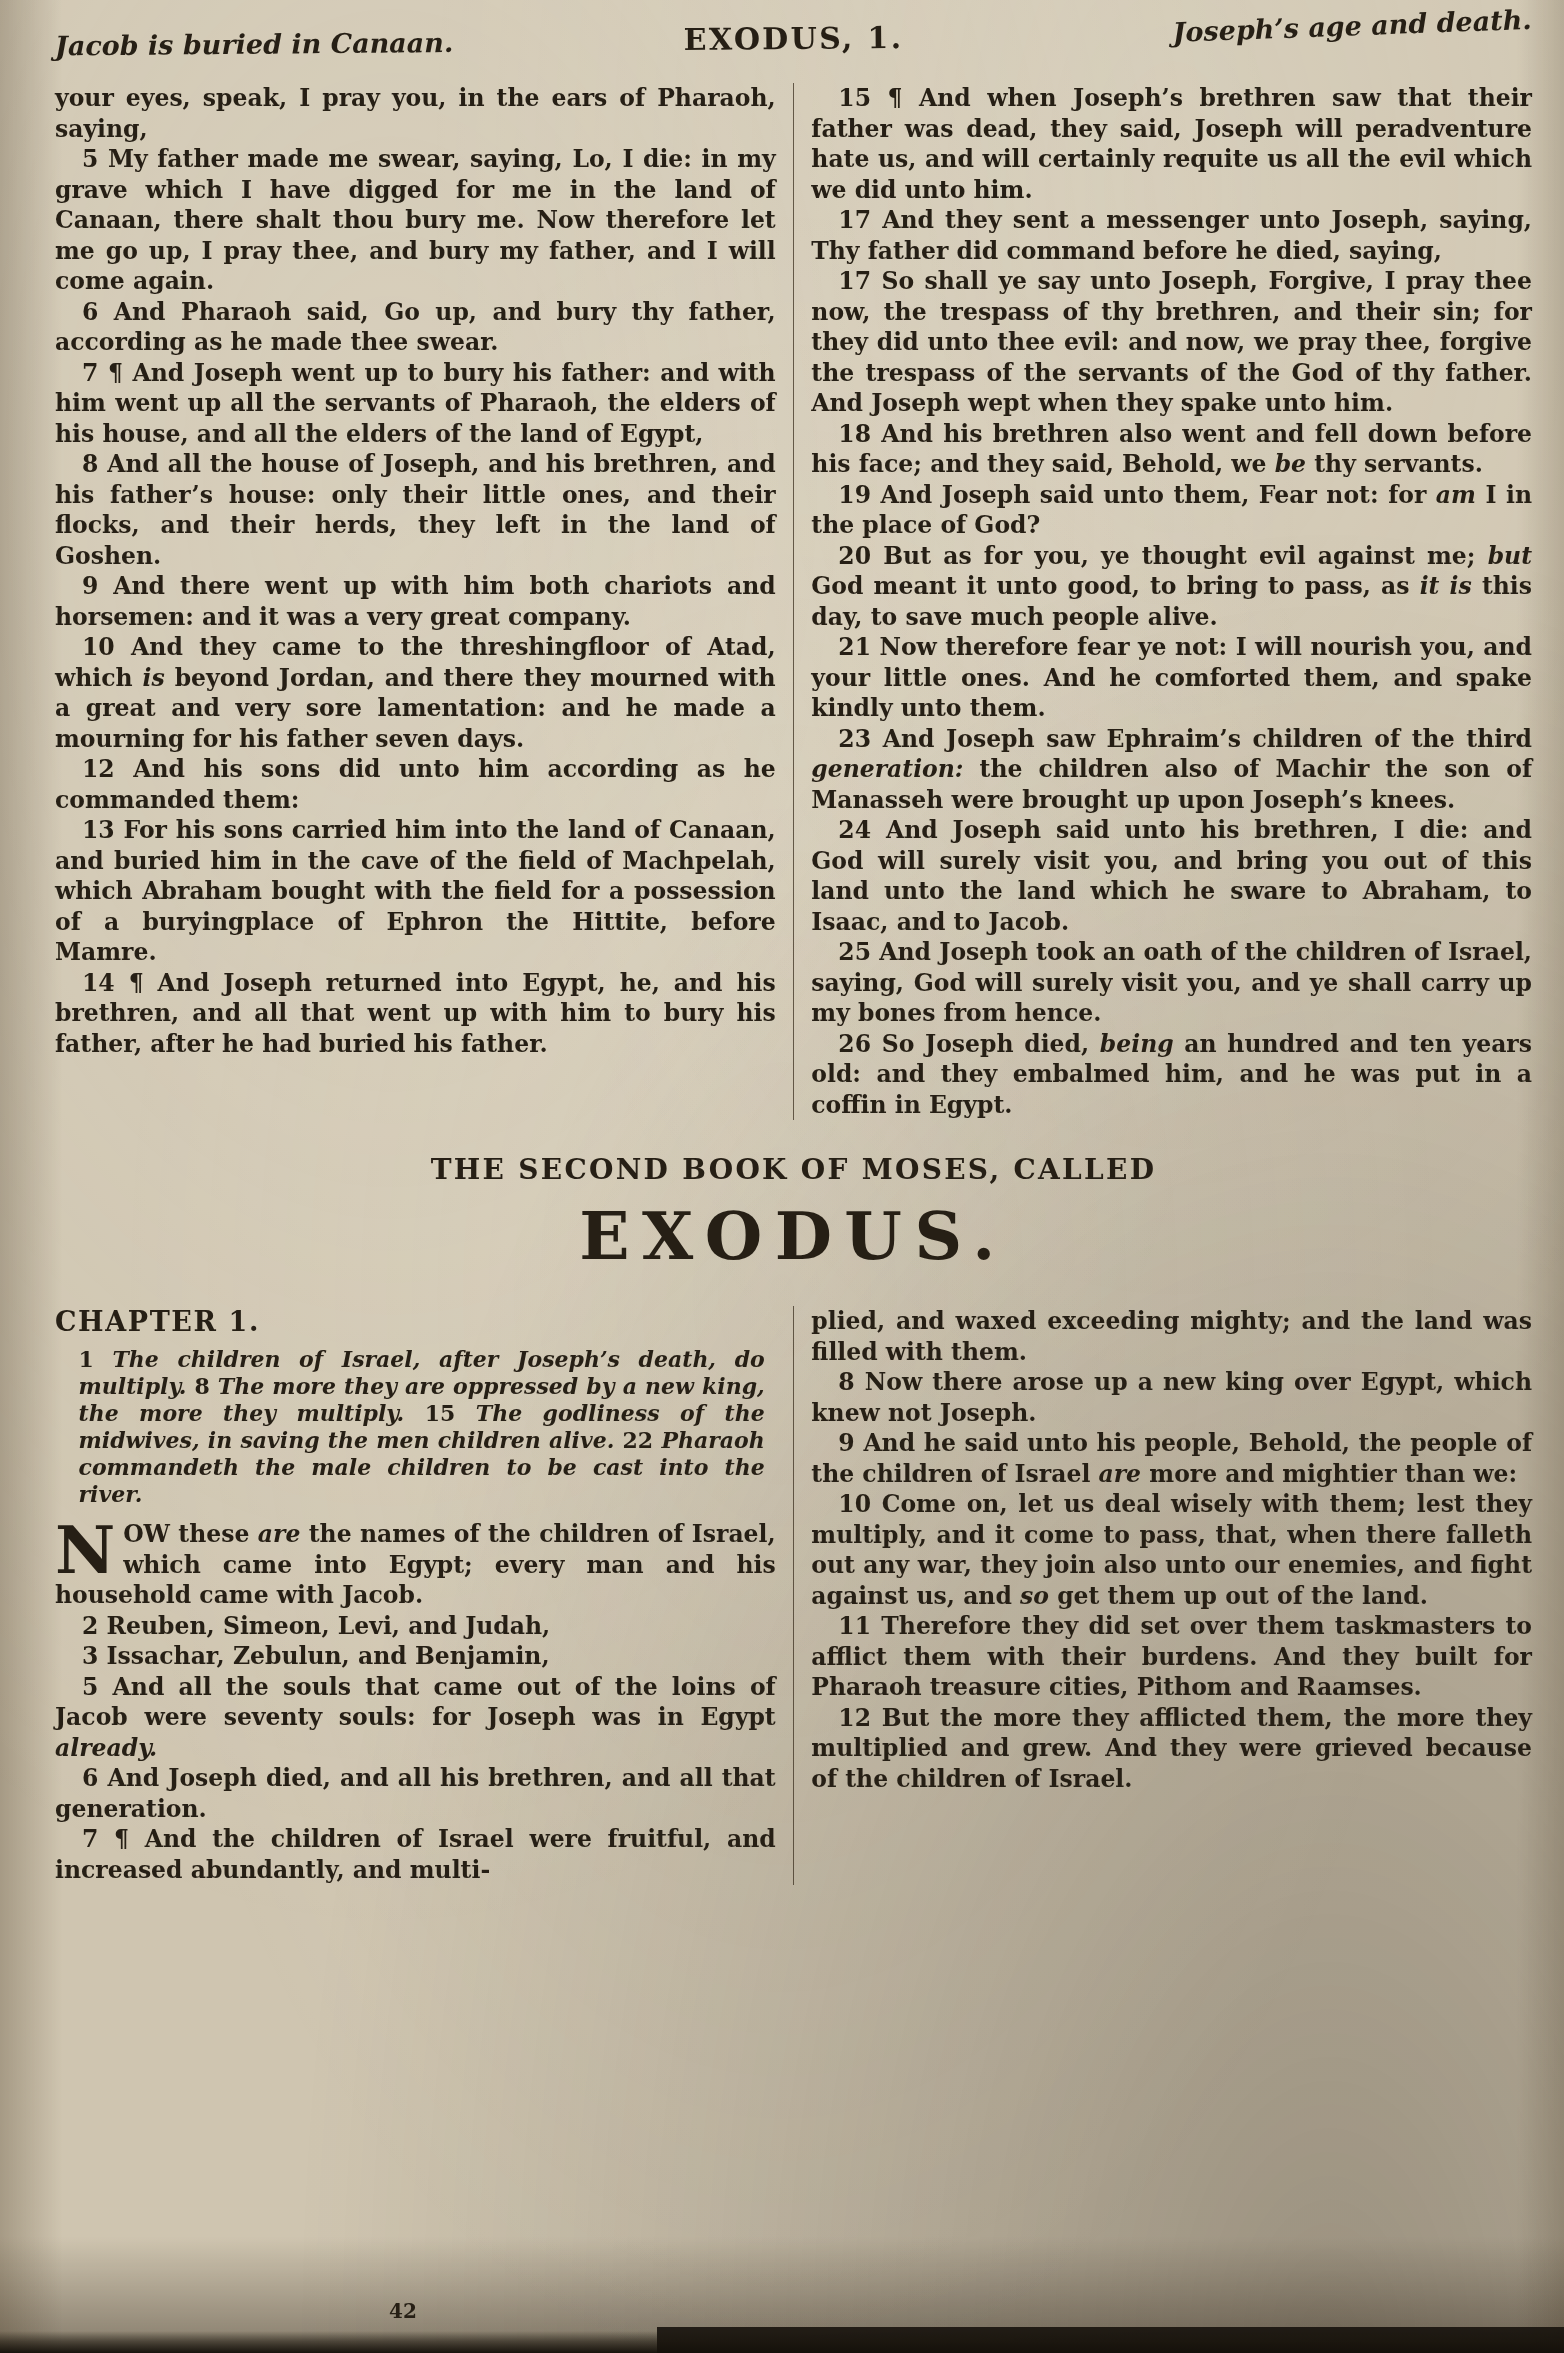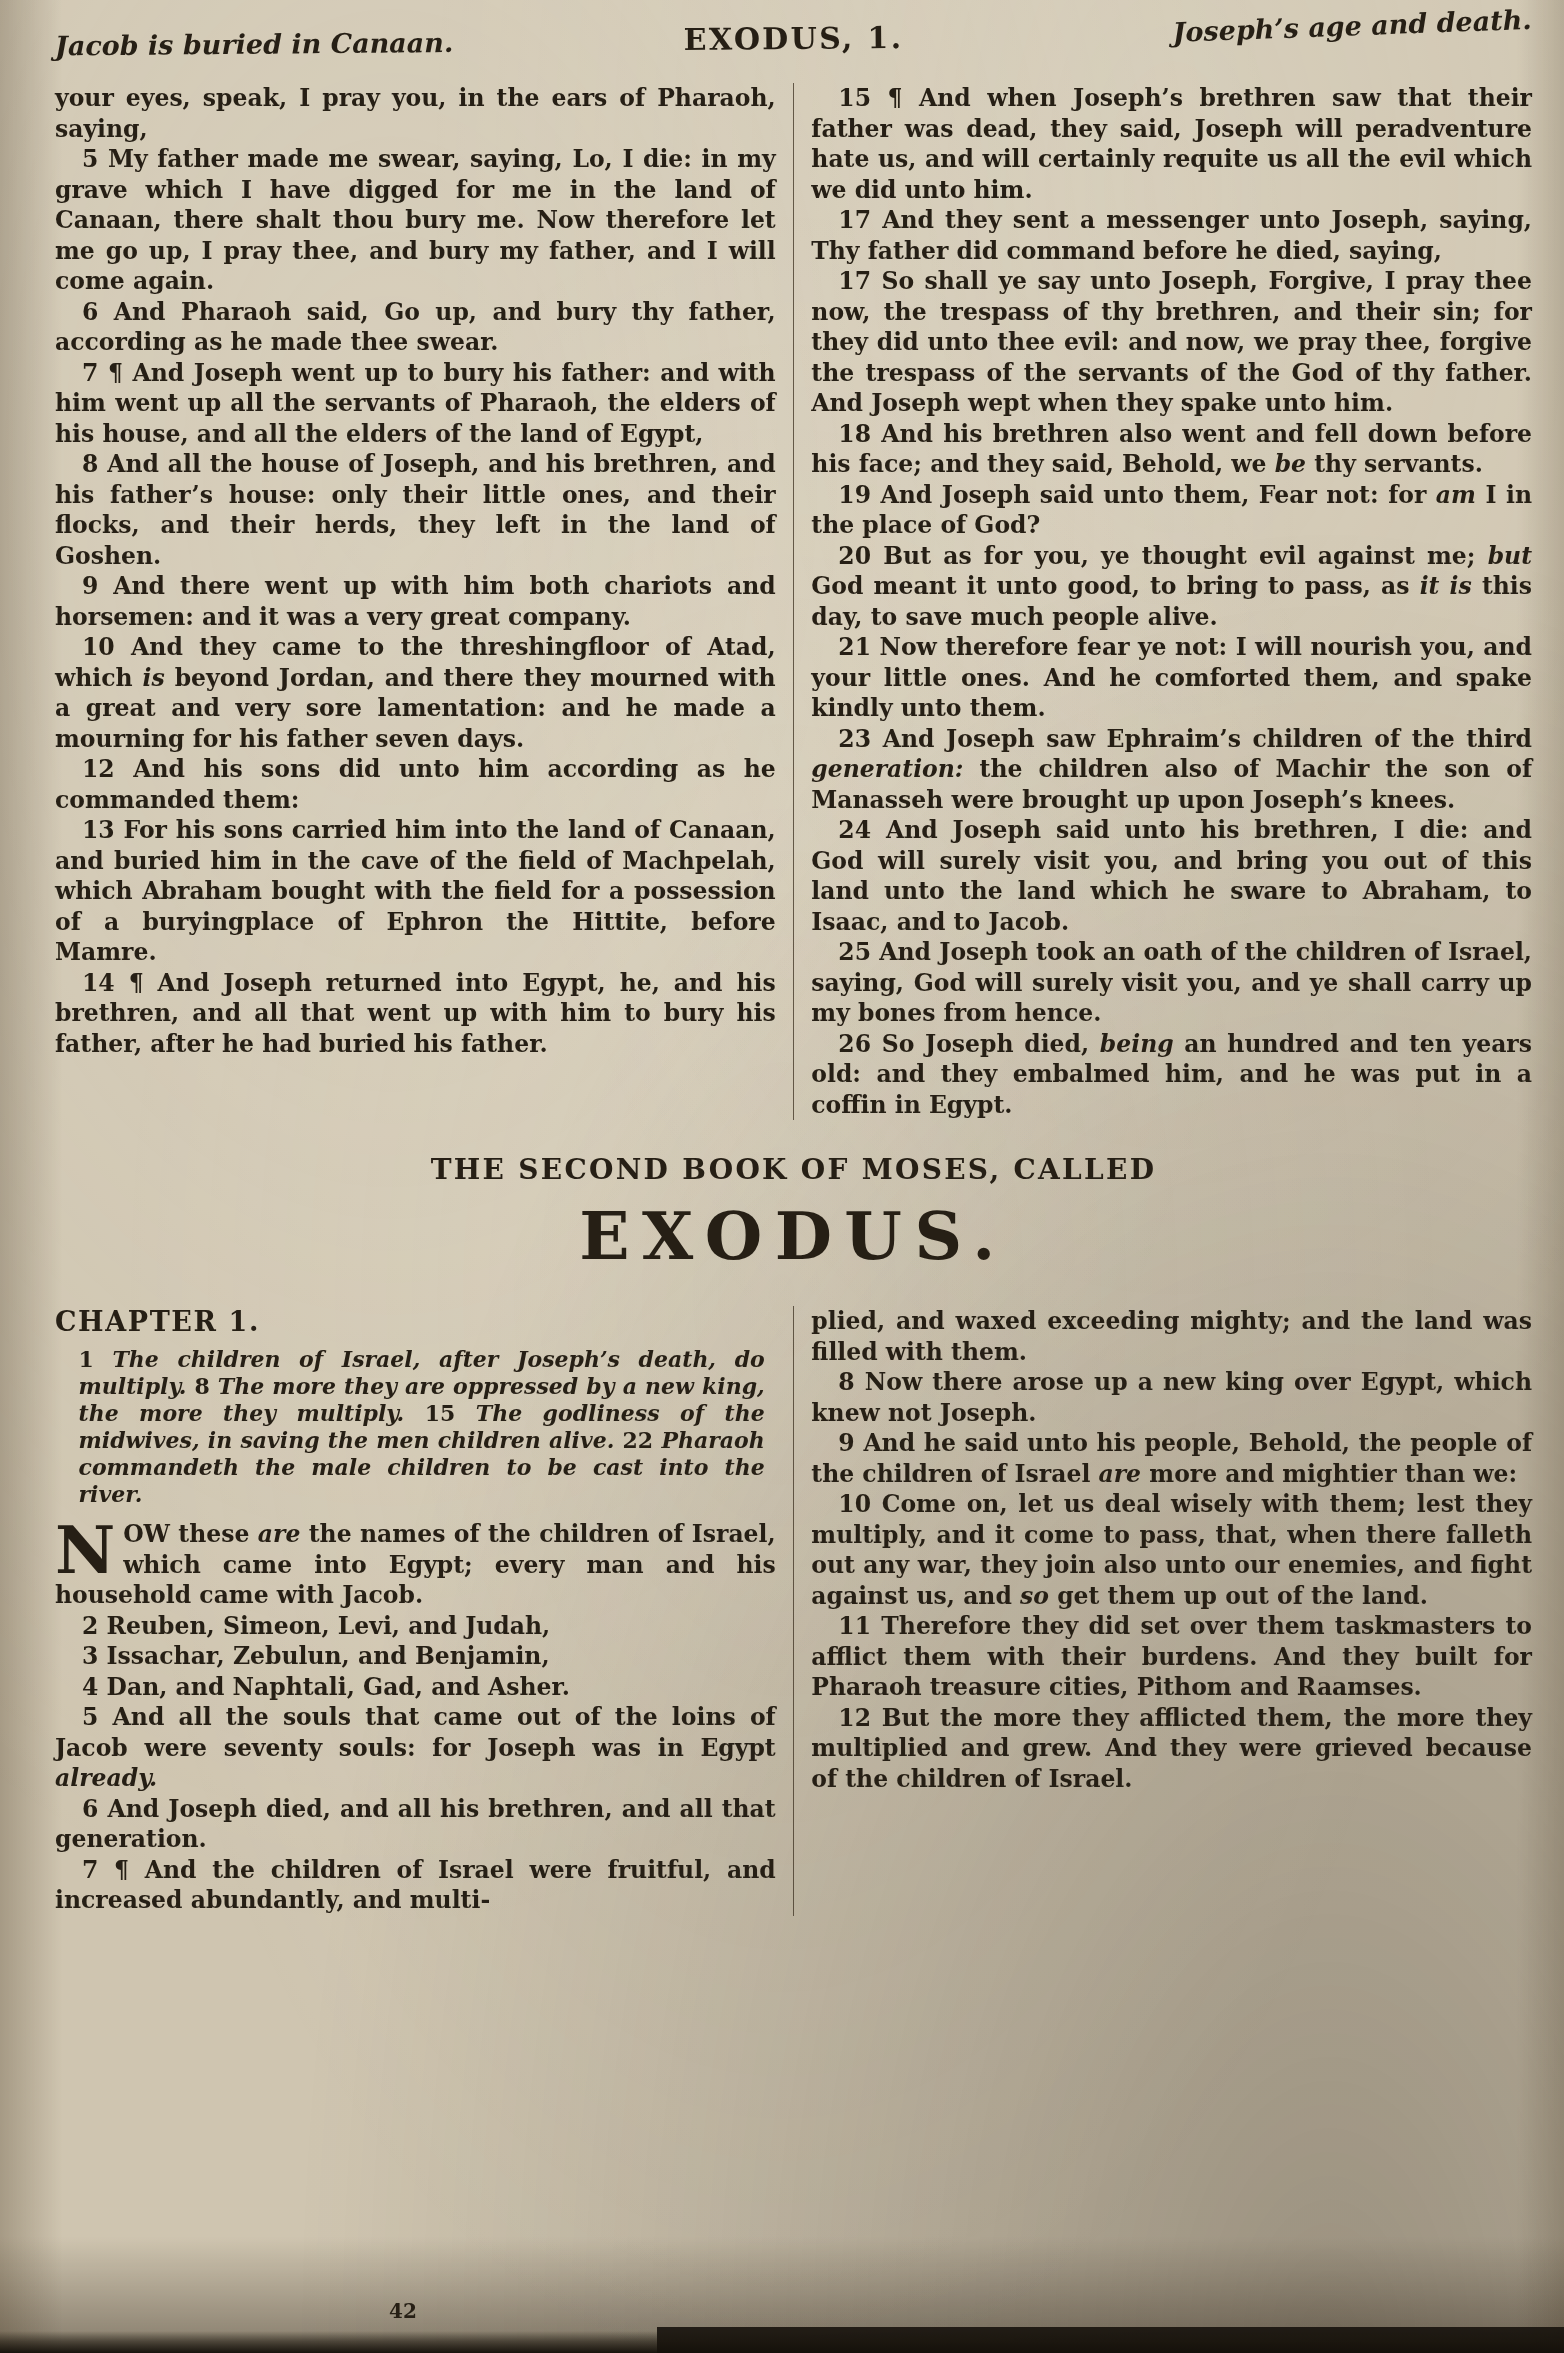--- a/index.html
+++ b/index.html
@@ -99,21 +99,20 @@
   </div>
 
   <div class="cols chapter-block">
     <div class="col">
       <div class="chapter-heading">CHAPTER 1.</div>
       <div class="chapter-summary"><span class="upright">1</span> The children of Israel, after Joseph’s death, do multiply. <span class="upright">8</span> The more they are oppressed by a new king, the more they multiply. <span class="upright">15</span> The godliness of the midwives, in saving the men children alive. <span class="upright">22</span> Pharaoh commandeth the male children to be cast into the river.</div>
       <div>
           <p class="verse has-drop"><span class="dropcap">N</span>OW these <i>are</i> the names of the children of Israel, which came into Egypt; every man and his household came with Jacob.</p>
           <p class="verse"><span class="vnum">2</span> Reuben, Simeon, Levi, and Judah,</p>
           <p class="verse"><span class="vnum">3</span> Issachar, Zebulun, and Benjamin,</p>
-          <p class="verse"><span class="vnum">4</span> Dan, and Naphtali, Gad, and Asher.</p>
           <p class="verse"><span class="vnum">5</span> And all the souls that came out of the loins of Jacob were seventy souls: for Joseph was in Egypt <i>already.</i></p>
           <p class="verse"><span class="vnum">6</span> And Joseph died, and all his brethren, and all that generation.</p>
           <p class="verse"><span class="vnum">7</span> <span class="pilcrow">¶</span> And the children of Israel were fruitful, and increased abundantly, and multi-</p>
         </div>
     </div>
     <div class="col-divider"></div>
     <div class="col">
         <p class="verse cont">plied, and waxed exceeding mighty; and the land was filled with them.</p>
         <p class="verse"><span class="vnum">8</span> Now there arose up a new king over Egypt, which knew not Joseph.</p>
         <p class="verse"><span class="vnum">9</span> And he said unto his people, Behold, the people of the children of Israel <i>are</i> more and mightier than we:</p>

